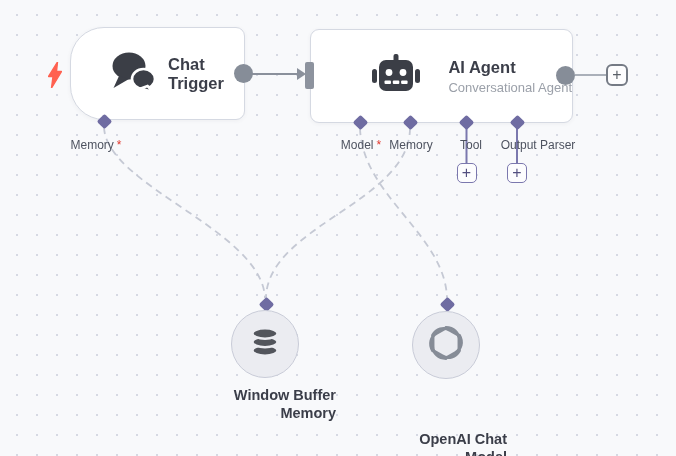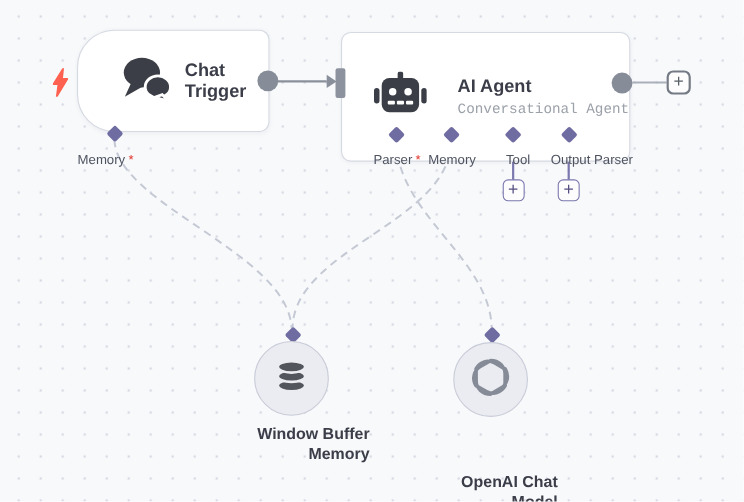--- a/index.html
+++ b/index.html
@@ -22,30 +22,30 @@
     border:1.7px solid #d5d9e2;
     box-shadow:0 1px 4px rgba(60,70,90,.06);
     display:flex;align-items:center;box-sizing:border-box;justify-content:flex-end;
   }
   .node-trigger{
     left:70px;top:27px;width:175px;height:93px;
     border-radius:34px 9px 9px 34px;
     padding-left:34px;gap:12px;
   }
   .node-agent{
-    left:310px;top:29px;width:263px;height:118px;
+    left:310px;top:29px;width:263px;height:94px;
     border-radius:9px;
     padding-left:33px;gap:28px;
   }
   .node-title{
     font-size:16.5px;font-weight:700;color:#3b3e49;line-height:19px;
   }
   .node-trigger .node-title{width:76px;}
   .node-subtitle{
-    font-size:13px;font-weight:400;color:#9ba0a9;line-height:15px;margin-top:3px;white-space:nowrap;font-family:Liberation Mono, monospace;
+    font-size:13px;font-weight:400;color:#9ba0a9;line-height:15px;margin-top:3px;white-space:nowrap;
   }
   
   .endpoint-circle{
     position:absolute;width:19px;height:19px;border-radius:50%;
     background:#868d98;
   }
   .input-bar{
     position:absolute;left:305px;top:62px;width:9px;height:27px;
     background:#8d939e;border-radius:2px;
   }
@@ -155,21 +155,21 @@
 
   <span class="diamond" style="left:98.5px;top:115.5px;"></span>
   <span class="diamond" style="left:354.5px;top:116.5px;"></span>
   <span class="diamond" style="left:404.5px;top:116.5px;"></span>
   <span class="diamond" style="left:461px;top:116.5px;"></span>
   <span class="diamond" style="left:511.5px;top:116.5px;"></span>
   <span class="diamond" style="left:260.5px;top:298.5px;"></span>
   <span class="diamond" style="left:441.5px;top:298.5px;"></span>
 
   <div class="port-label" style="left:96px;"><span>Memory</span><span class="req">*</span></div>
-  <div class="port-label" style="left:361px;"><span>Parser</span><span class="req">*</span></div>
+  <div class="port-label" style="left:361px;"><span>Model</span><span class="req">*</span></div>
   <div class="port-label" style="left:411px;"><span>Memory</span></div>
   <div class="port-label" style="left:471px;"><span>Tool</span></div>
   <div class="port-label" style="left:538px;"><span>Output Parser</span></div>
 
   <div class="plus-btn plus-purple" style="left:456.5px;top:163px;"><span>+</span></div>
   <div class="plus-btn plus-purple" style="left:507px;top:163px;"><span>+</span></div>
   <div class="plus-btn plus-gray"><span>+</span></div>
 
   <div class="circle-node" style="left:231px;top:310px;">
     <span>

